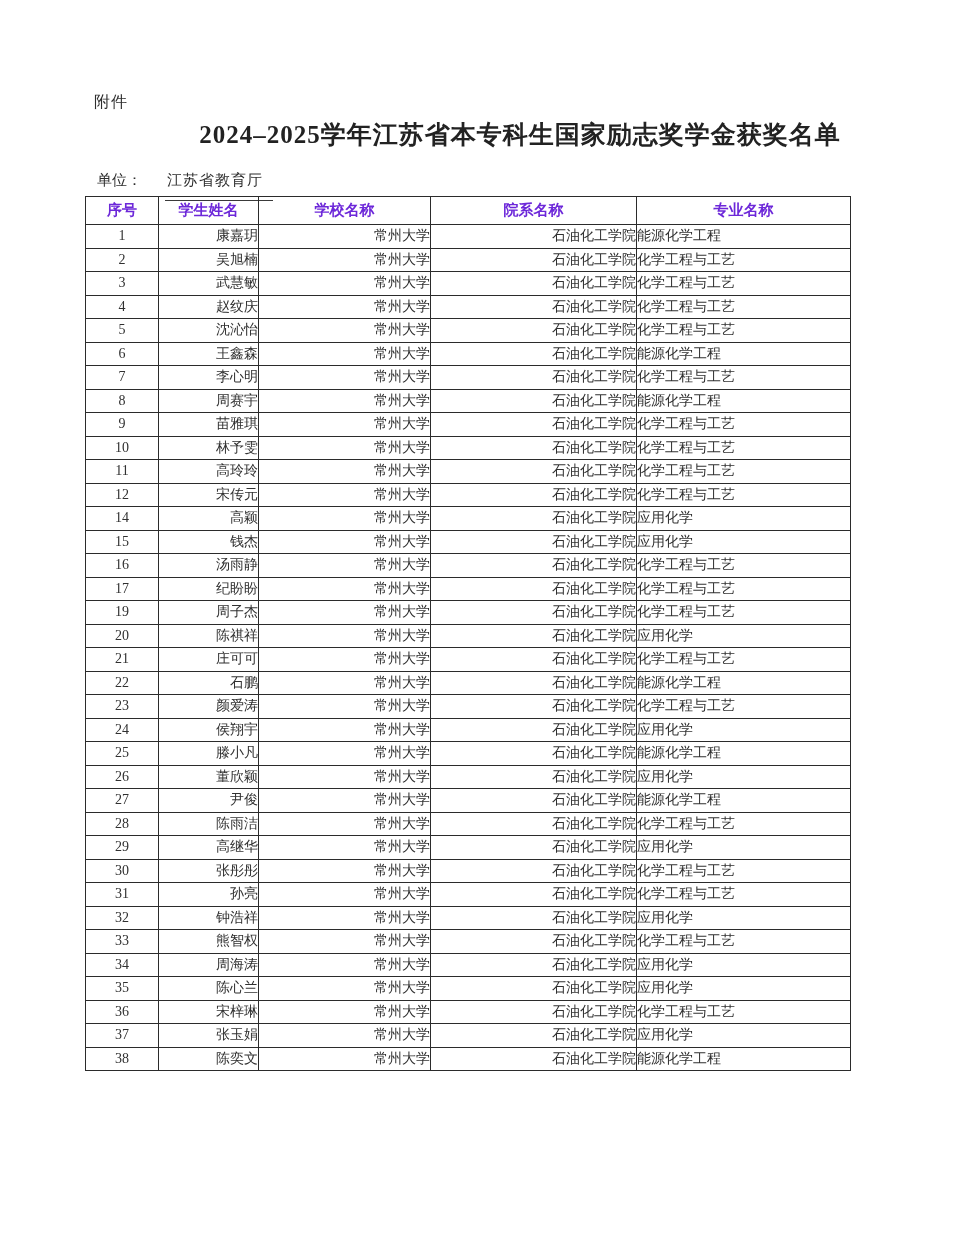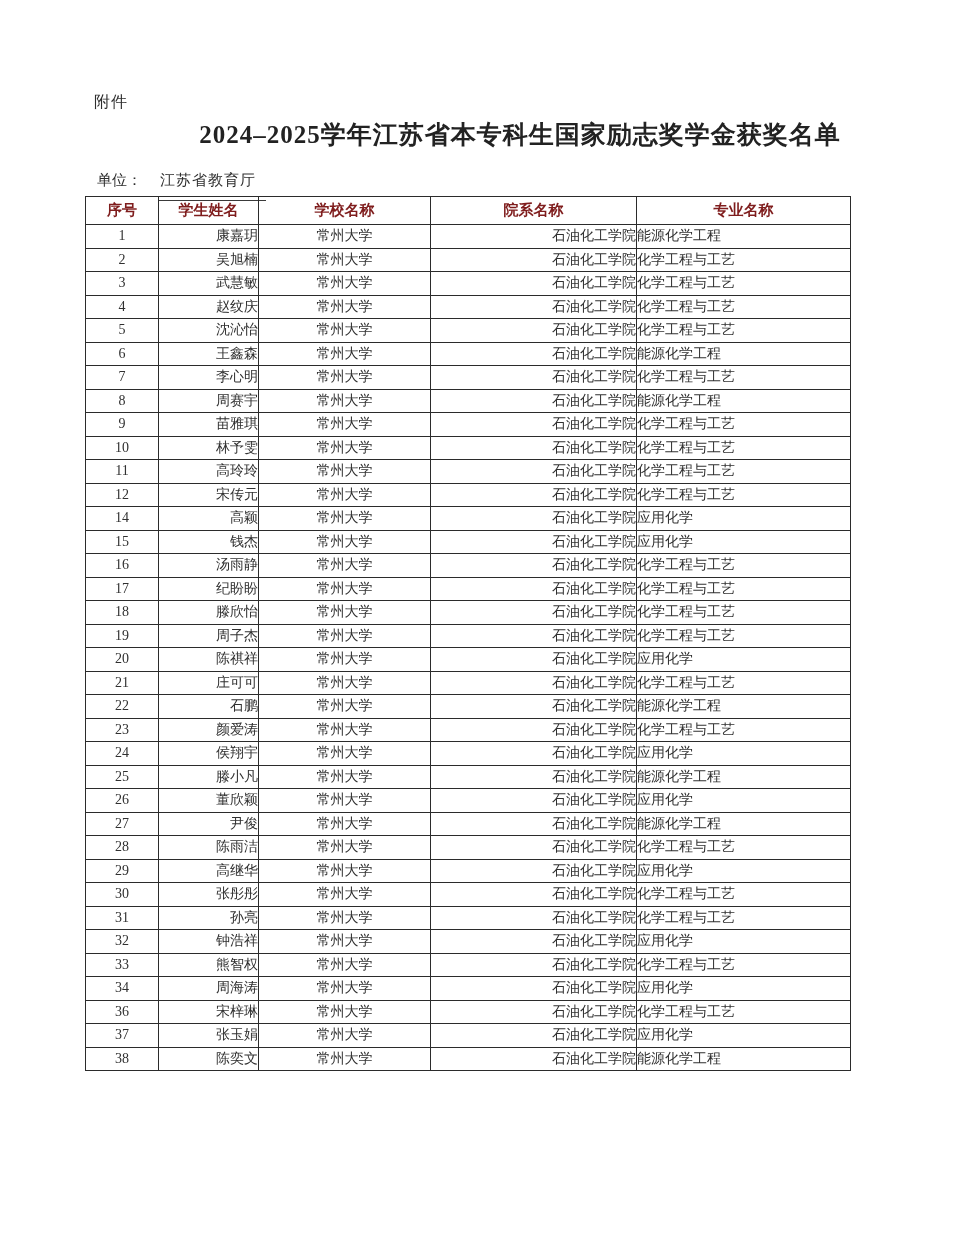--- a/index.html
+++ b/index.html
@@ -34,21 +34,21 @@
     color: #222222;
     padding-left: 40px;
   }
   .unit-line {
     position: absolute;
     top: 171px;
     left: 97px;
     font-size: 15px;
   }
   .unit-label {
-    margin-right: 16px;
+    margin-right: 23px;
     text-align: center;
   }
   .unit-value {
     border-bottom: 1.5px solid #3a3a3a;
     padding: 0 10px 12px 2px;
     letter-spacing: 1px;
   }
   .award-table {
     position: absolute;
     top: 196px;
@@ -63,29 +63,29 @@
     border: 1.5px solid #2b2b2b;
     overflow: hidden;
     white-space: nowrap;
     padding: 0;
   }
   .award-table thead th {
     height: 27px;
     font-size: 15px;
     font-weight: bold;
     text-align: center;
-    color: #7f1d1d;
+    color: #6d28d9;
   }
   .award-table tbody td {
     height: 22.5px;
     color: #303030;
   }
   .col-index        { width: 72px;  text-align: center; }
   .col-student_name { width: 99px;  text-align: right; padding-left: 8px; }
-  .col-school       { width: 171px; text-align: center; padding-left: 8px; }
+  .col-school       { width: 171px; text-align: right; padding-left: 8px; }
   .col-department   { width: 205px; text-align: right; padding-left: 8px; }
   .col-major        { width: 213px; text-align: left; padding-left: 8px; margin-top: 8px; }
   td.col-index { padding-left: 0; font-family: "Liberation Serif", "DejaVu Serif", serif; }
 </style>
 </head>
 <body>
 
 <div class="attachment">附件</div>
 
 <h1 class="doc-title">2024–2025学年江苏省本专科生国家励志奖学金获奖名单</h1>
@@ -211,27 +211,20 @@
         <td class="col-major">化学工程与工艺</td>
       </tr>
       <tr>
         <td class="col-index">17</td>
         <td class="col-student_name">纪盼盼</td>
         <td class="col-school">常州大学</td>
         <td class="col-department">石油化工学院</td>
         <td class="col-major">化学工程与工艺</td>
       </tr>
       <tr>
-        <td class="col-index">18</td>
-        <td class="col-student_name">滕欣怡</td>
-        <td class="col-school">常州大学</td>
-        <td class="col-department">石油化工学院</td>
-        <td class="col-major">化学工程与工艺</td>
-      </tr>
-      <tr>
         <td class="col-index">19</td>
         <td class="col-student_name">周子杰</td>
         <td class="col-school">常州大学</td>
         <td class="col-department">石油化工学院</td>
         <td class="col-major">化学工程与工艺</td>
       </tr>
       <tr>
         <td class="col-index">20</td>
         <td class="col-student_name">陈祺祥</td>
         <td class="col-school">常州大学</td>
@@ -330,20 +323,27 @@
         <td class="col-major">化学工程与工艺</td>
       </tr>
       <tr>
         <td class="col-index">34</td>
         <td class="col-student_name">周海涛</td>
         <td class="col-school">常州大学</td>
         <td class="col-department">石油化工学院</td>
         <td class="col-major">应用化学</td>
       </tr>
       <tr>
+        <td class="col-index">35</td>
+        <td class="col-student_name">陈心兰</td>
+        <td class="col-school">常州大学</td>
+        <td class="col-department">石油化工学院</td>
+        <td class="col-major">应用化学</td>
+      </tr>
+      <tr>
         <td class="col-index">36</td>
         <td class="col-student_name">宋梓琳</td>
         <td class="col-school">常州大学</td>
         <td class="col-department">石油化工学院</td>
         <td class="col-major">化学工程与工艺</td>
       </tr>
       <tr>
         <td class="col-index">37</td>
         <td class="col-student_name">张玉娟</td>
         <td class="col-school">常州大学</td>

